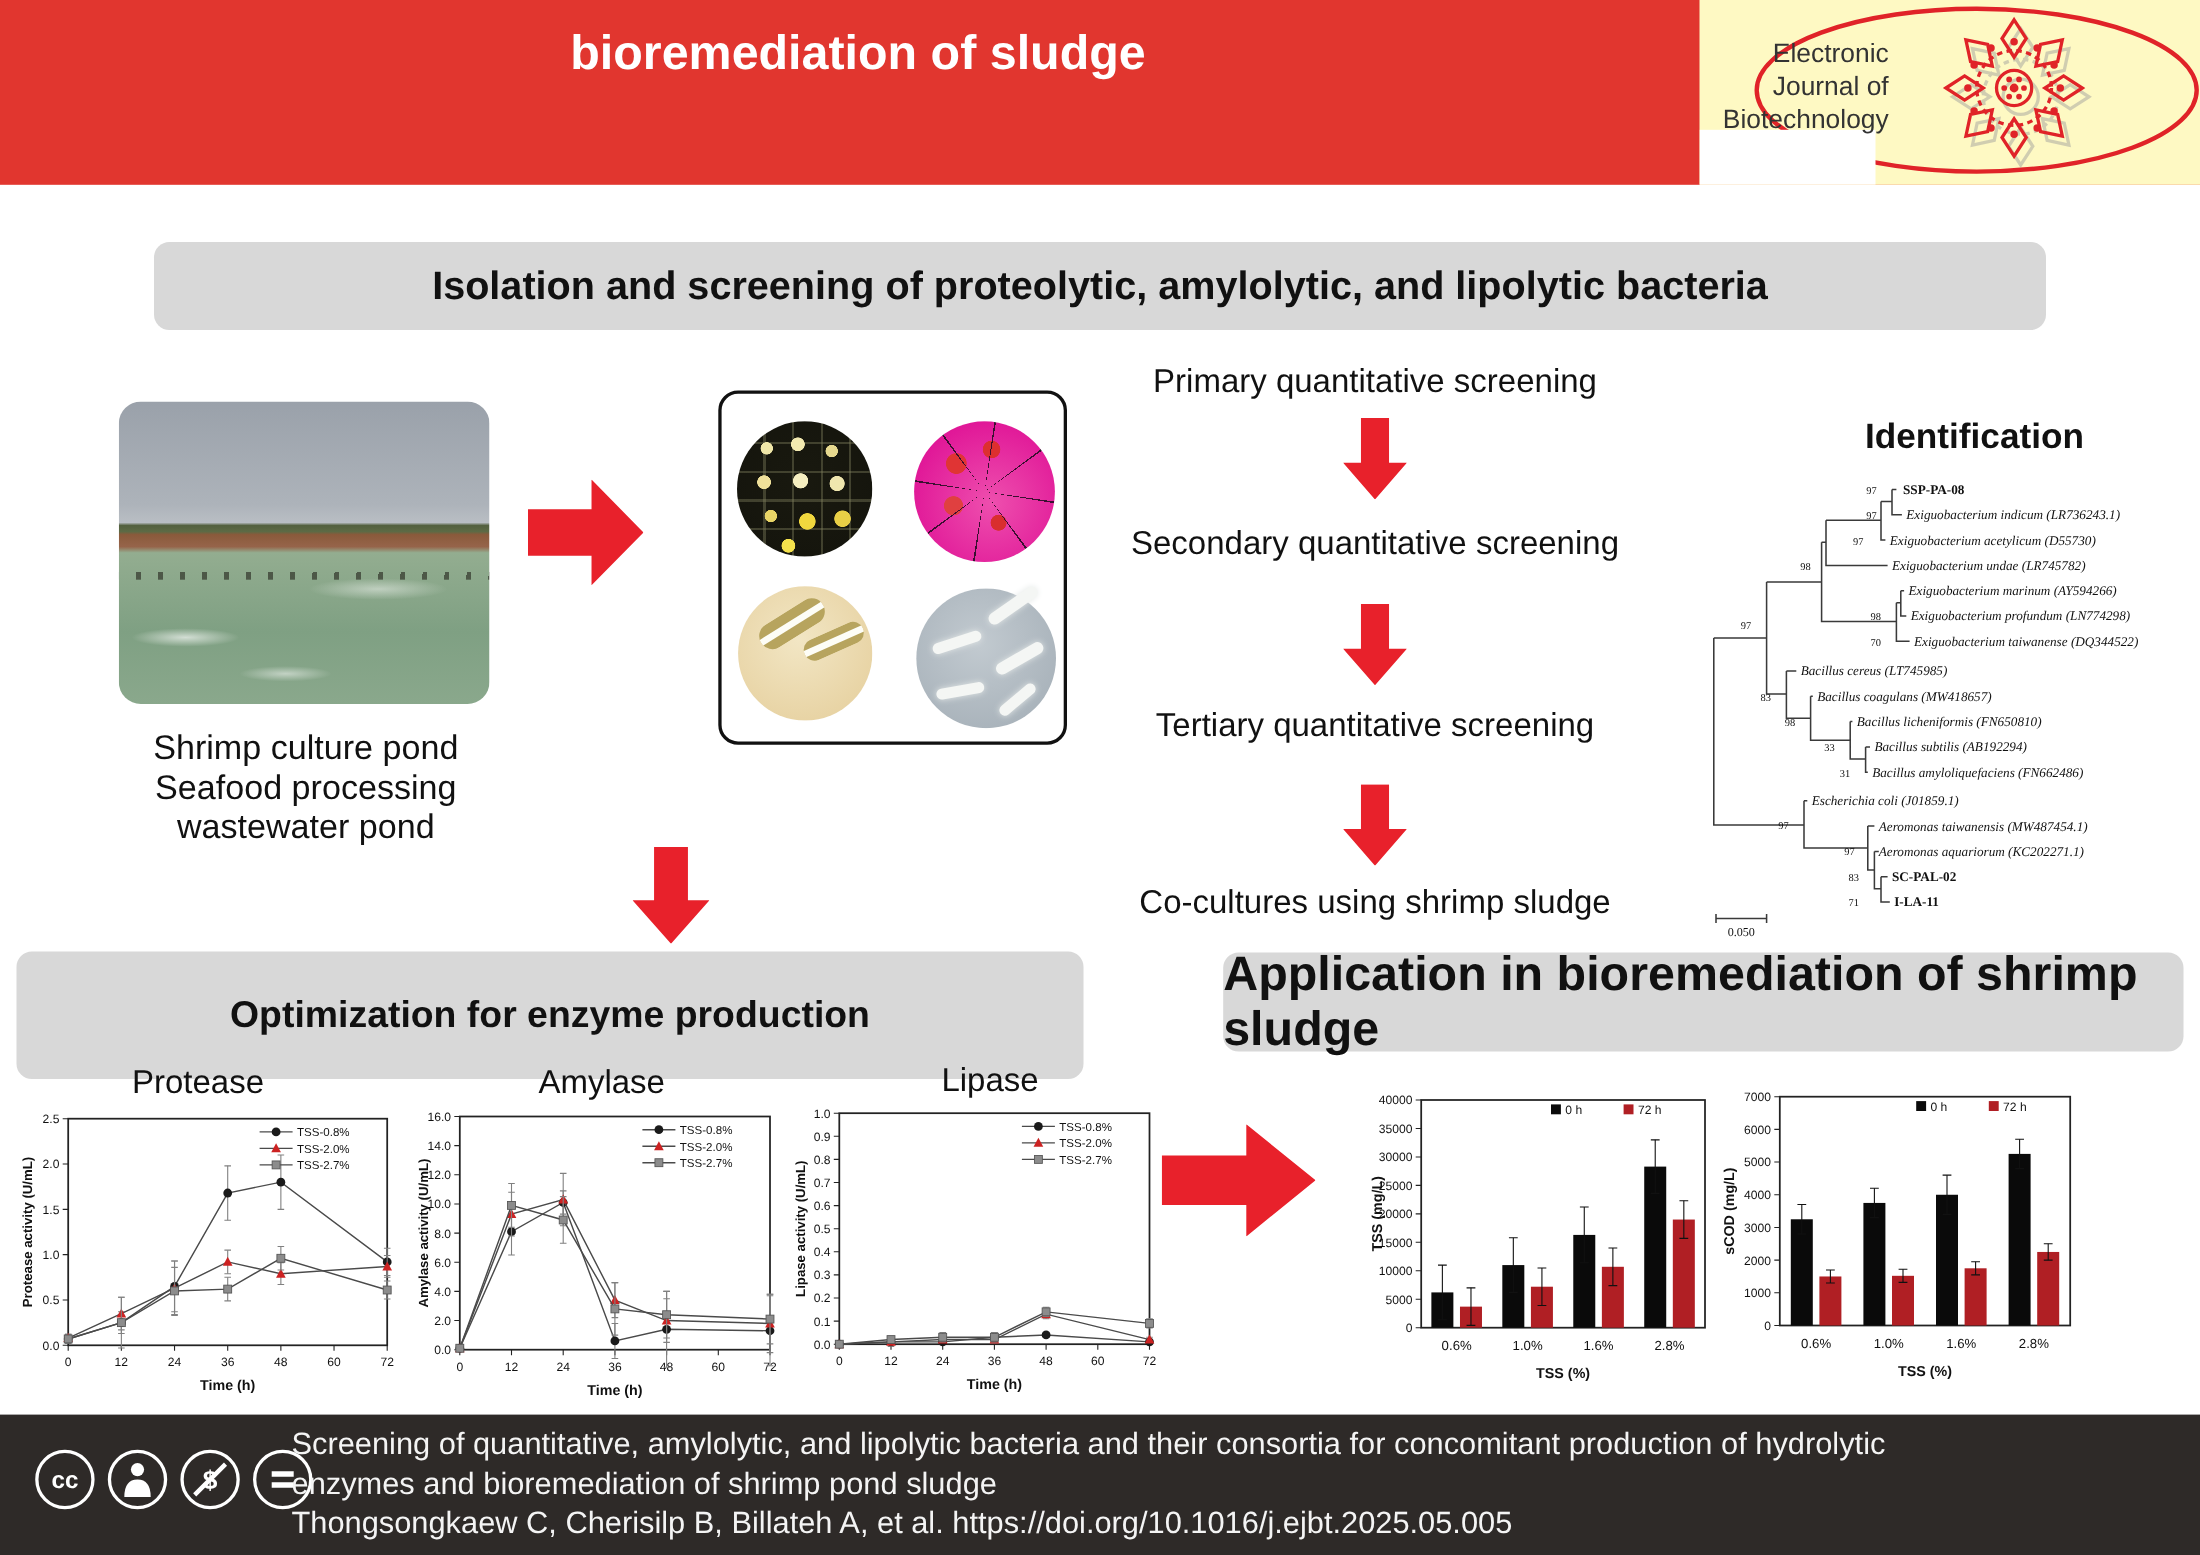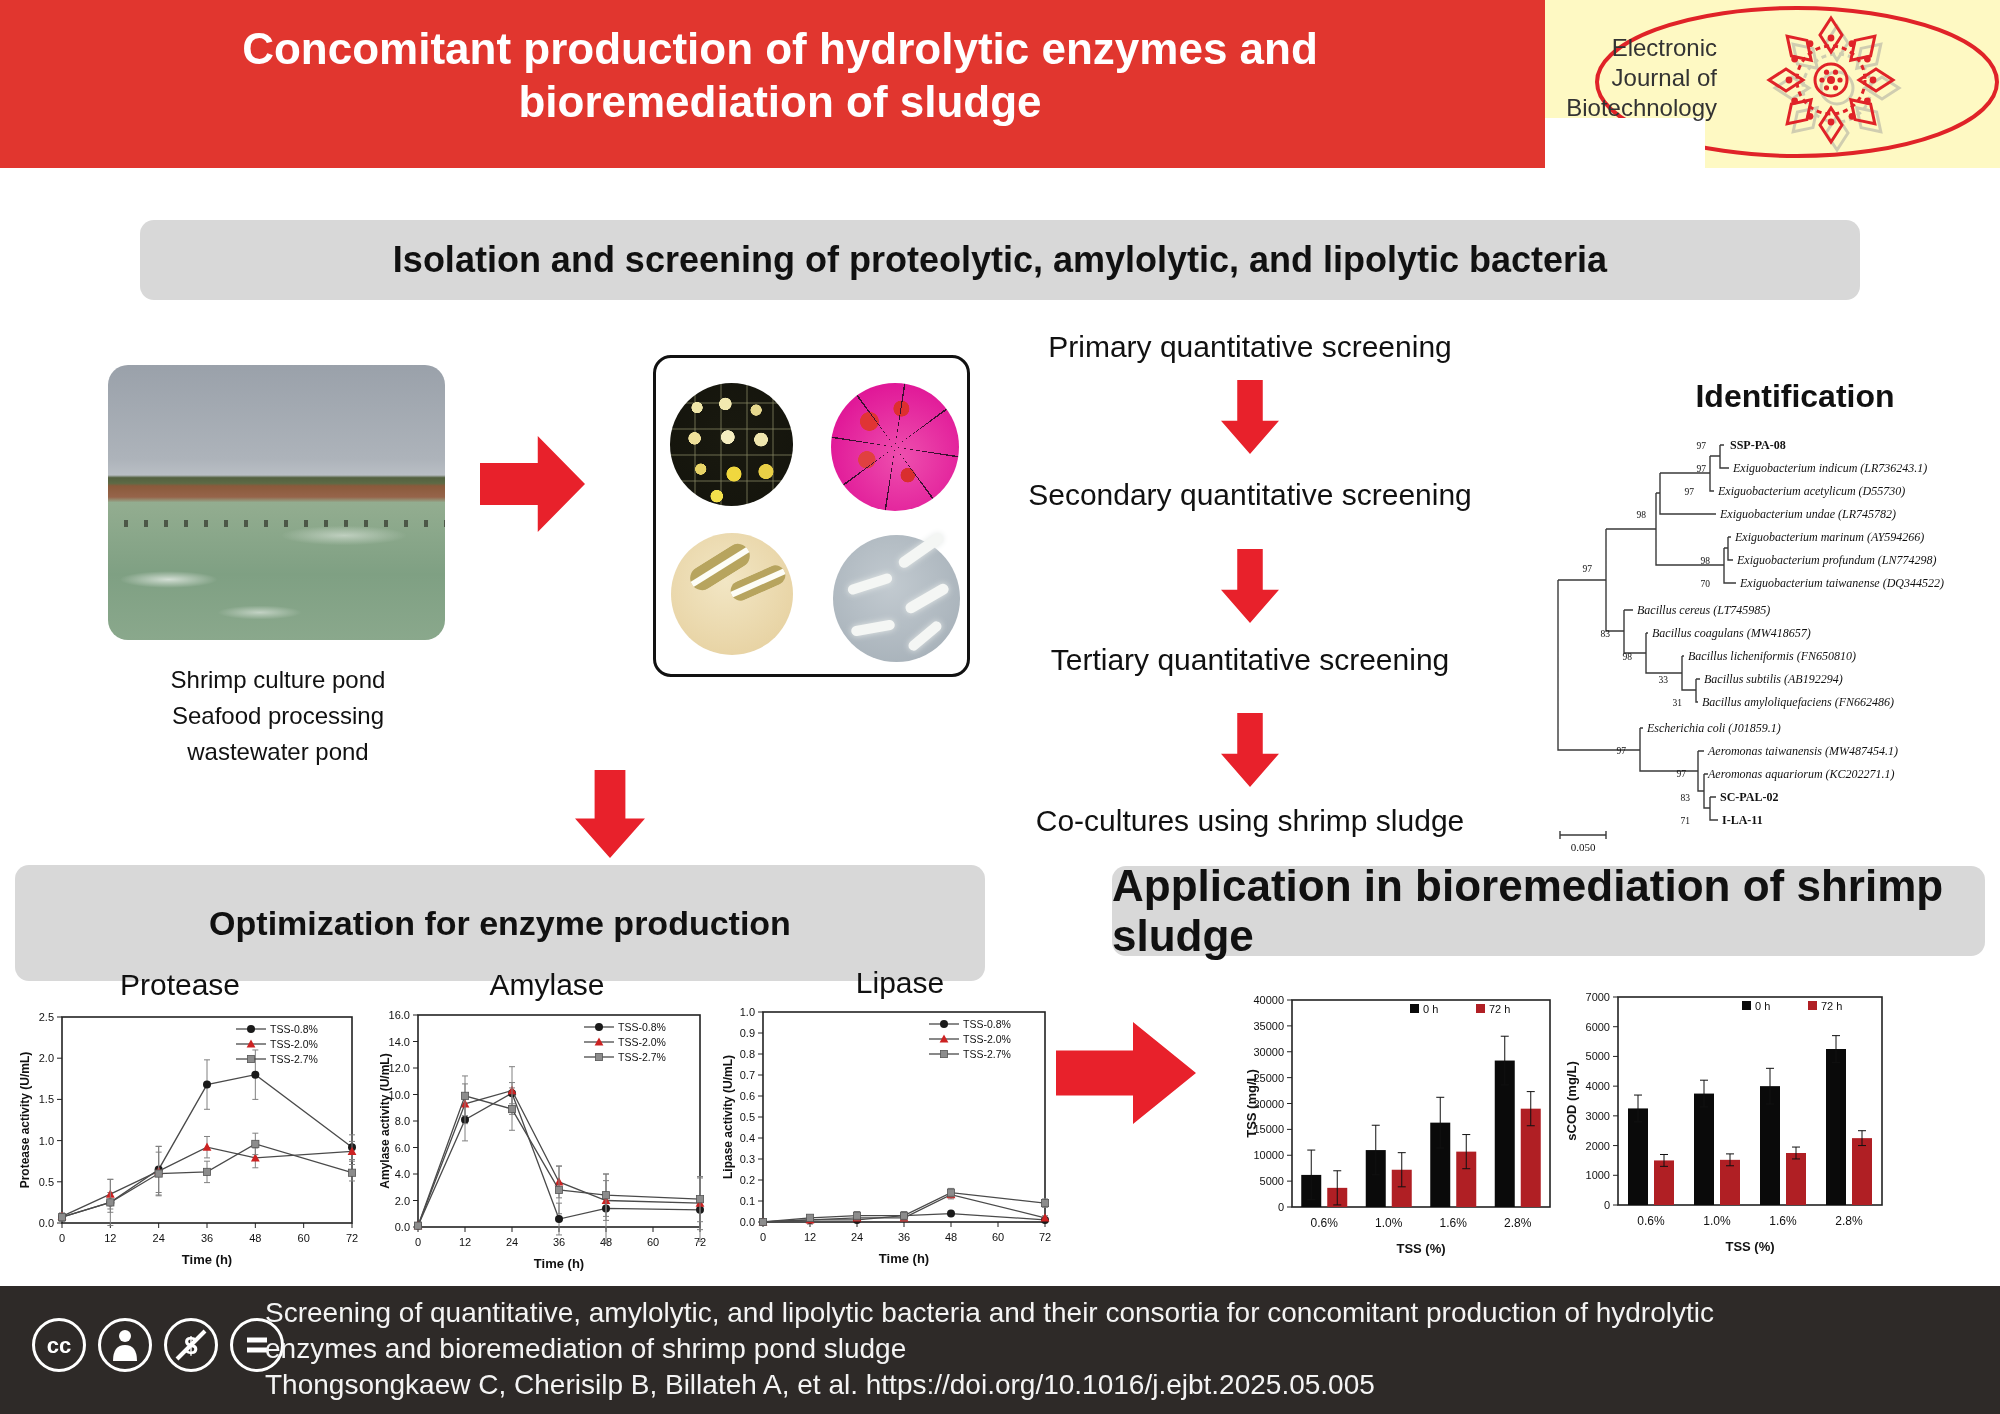--- a/index.html
+++ b/index.html
@@ -22,21 +22,21 @@
     background:
       radial-gradient(ellipse 70px 12px at 18% 78%, rgba(255,255,255,.65), transparent 70%),
       radial-gradient(ellipse 90px 14px at 70% 62%, rgba(235,240,235,.55), transparent 70%),
       radial-gradient(ellipse 60px 10px at 45% 90%, rgba(255,255,255,.5), transparent 70%),
       repeating-linear-gradient(92deg, transparent 0 16px, rgba(55,60,48,.75) 16px 20px),
       linear-gradient(#9aa1aa 0%, #adb3ba 34%, #b9bec4 40%, #53603f 41%, #5d6a45 43%,
                       #8a5a3b 44%, #96644a 48%, #93ad90 50%, #7fa083 76%, #8aa88c 100%);
     background-size:auto,auto,auto,100% 7px,100% 100%;
     background-position:0 0,0 0,0 0,0 58%,0 0;
     background-repeat:no-repeat;}
-  #pond-caption{left:58px;top:662px;width:440px;text-align:center;font-size:24px;
+  #pond-caption{left:58px;top:662px;width:440px;text-align:center;font-size:31px;
                 line-height:36px;color:#111;}
   
   .arrow-right{background:#e8212b;
     clip-path:polygon(0 28%,55% 28%,55% 0,100% 50%,55% 100%,55% 72%,0 72%);}
   .arrow-down{background:#e8212b;
     clip-path:polygon(28% 0,72% 0,72% 55%,100% 55%,50% 100%,0 55%,28% 55%);}
   #arrow-to-plates{left:480px;top:436px;width:105px;height:96px;}
   #arrow-to-optimization{left:575px;top:770px;width:70px;height:88px;}
   #arrow-to-bars{left:1056px;top:1022px;width:140px;height:102px;}
   #flow-arrow-1{left:1221px;top:380px;width:58px;height:74px;}
@@ -101,21 +101,20 @@
             display:flex;align-items:center;justify-content:center;box-sizing:border-box;}
   #footer-text{left:265px;top:1295px;width:1725px;color:#f4f4f4;font-size:28px;line-height:36px;}
   svg text{font-family:"Liberation Sans",sans-serif;}
   .tree-label{font-family:"Liberation Serif",serif;}
 </style>
 </head>
 <body>
 
 <div class="abs" id="header">
   <div class="abs" id="title">
-    <div>Concomitant production of hydrolytic enzymes and</div>
     <div>bioremediation of sludge</div>
   </div>
 </div>
 <div class="abs" id="logo-panel">
   <svg width="455" height="168" viewBox="0 0 455 168">
     <ellipse cx="252" cy="82" rx="200" ry="74" fill="none" stroke="#e02328" stroke-width="4"></ellipse>
     <rect x="0" y="118" width="160" height="50" fill="#fff"></rect>
     <text x="172" y="56" text-anchor="end" font-size="24" fill="#333">Electronic</text>
     <text x="172" y="86" text-anchor="end" font-size="24" fill="#333">Journal of</text>
     <text x="172" y="116" text-anchor="end" font-size="24" fill="#333">Biotechnology</text>

